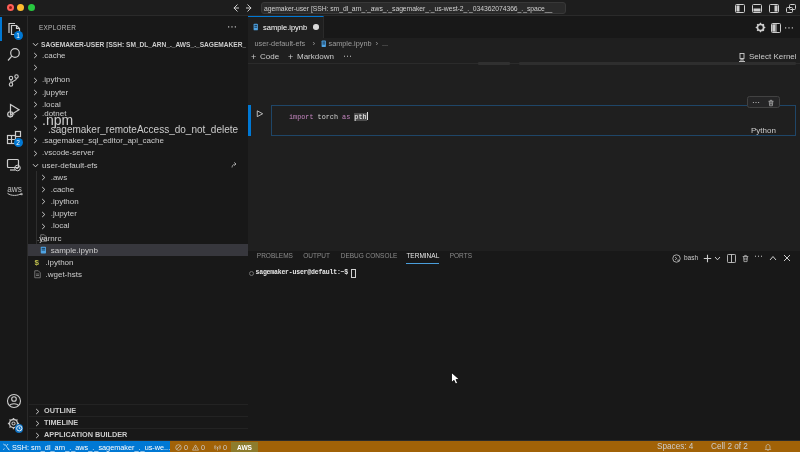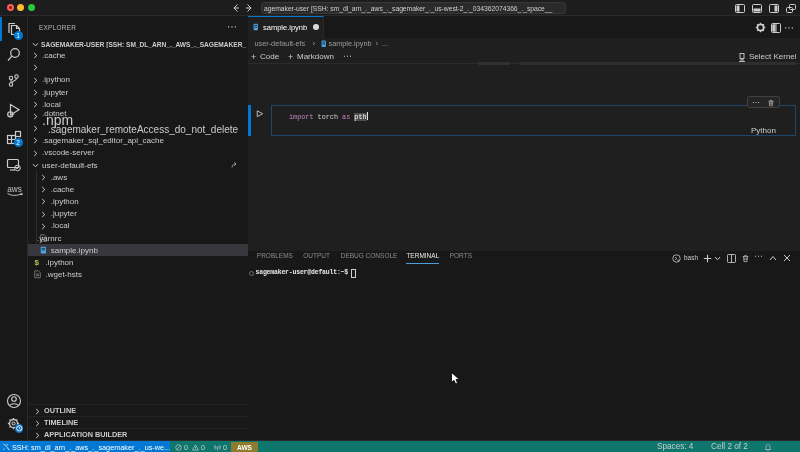--- a/index.html
+++ b/index.html
@@ -339,21 +339,21 @@
       <div class="abs" style="left:0.5px;top:19.8px;width:5.5px;height:5.5px;border:1px solid #6e6e6e;border-radius:50%;"></div>
       <div class="abs" style="left:7.5px;top:18px;font-family:'Liberation Mono',monospace;font-size:6.5px;letter-spacing:-0.2px;font-weight:bold;color:#e8e8e8;white-space:pre;">sagemaker-user@default:~$ </div>
       <div class="abs" style="left:103px;top:18px;width:4.5px;height:8.5px;border:1px solid #d0d0d0;"></div>
     </div>
   </div>
 
   <svg class="abs" style="left:450px;top:372px;" width="12" height="14" viewBox="0 0 12 14">
     <path d="M1.5 0.5 L1.5 10.5 L4 8.3 L5.6 12 L7.6 11.1 L6 7.6 L9.4 7.4 Z" fill="#ffffff" stroke="#000000" stroke-width="0.8"></path>
   </svg>
 
-  <div class="abs" id="statusbar" style="left:0;top:440px;width:800px;height:12px;background:#0f766e;border-top:1px solid #2a2a2a;">
+  <div class="abs" id="statusbar" style="left:0;top:440px;width:800px;height:12px;background:#a16207;border-top:1px solid #2a2a2a;">
     <div class="abs" style="left:0;top:0;width:170px;height:12px;background:#0078d4;">
       <svg class="abs" style="left:1.5px;top:2px;" width="9" height="8" viewBox="0 0 16 16">
           <path d="M5 2.5 L12.5 13.5 M11 2 L8.7 5.2 M3.7 10.8 L1.8 13.8 M1.5 2 l3.4 2.6 M14.2 13.9 l-3.6-2.4" stroke="#ffffff" fill="none" stroke-width="1.3"></path>
         </svg>
       <div class="abs txt" style="left:12px;top:2px;font-size:7.3px;color:#ffffff;">SSH: sm_dl_arn_._aws_._sagemaker_._us-we...</div>
     </div>
     <svg class="abs" style="left:174.5px;top:3px;" width="7" height="7" viewBox="0 0 16 16">
         <circle cx="8" cy="8" r="6.3" stroke="#cccccc" fill="none" stroke-width="1.5"></circle>
         <path d="M3.7 12.3 L12.3 3.7" stroke="#cccccc" stroke-width="1.5"></path>
       </svg>

